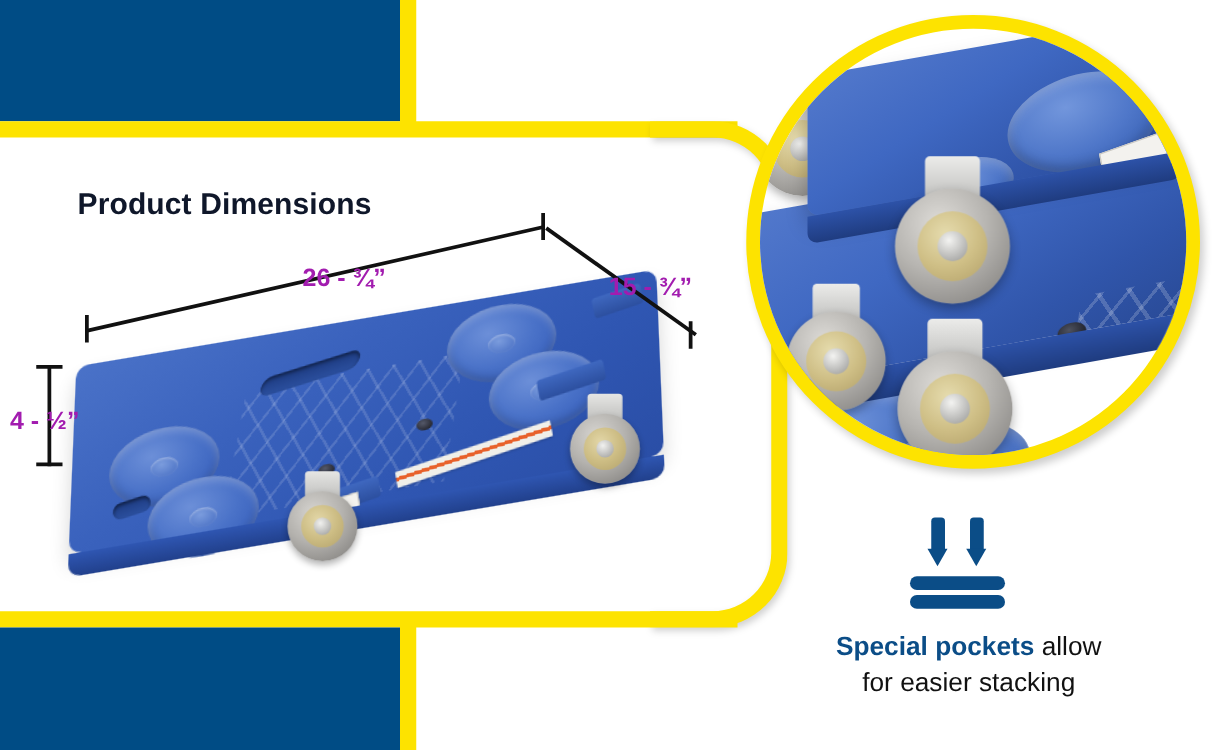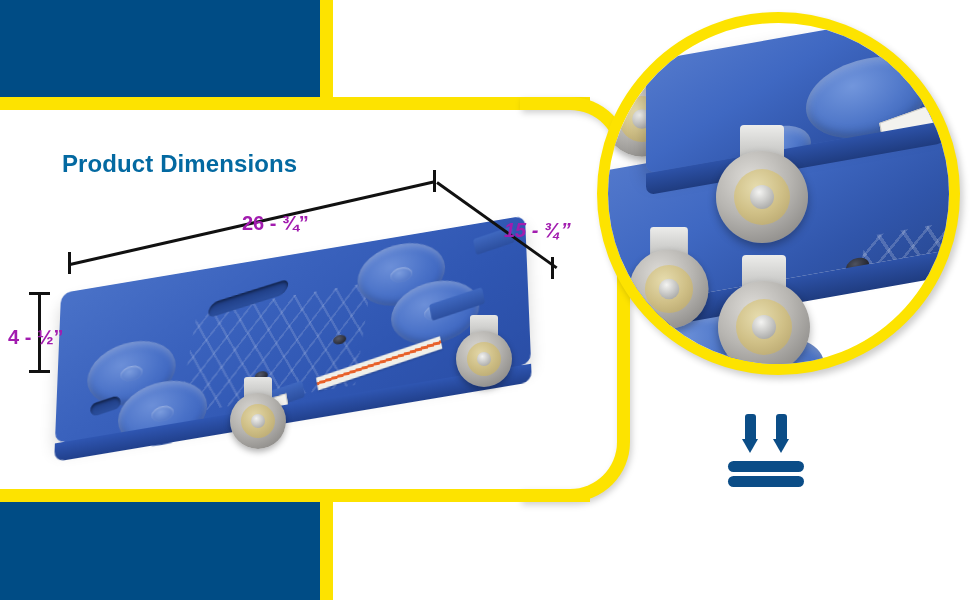--- a/index.html
+++ b/index.html
@@ -67,35 +67,35 @@
     background: transparent;
     filter: drop-shadow(2px 3px 3px rgba(0,0,0,0.18));
   }
 
   
   .page-title {
     position: absolute;
     left: 62px; top: 150px;
     font-size: 24px;
     font-weight: bold;
-    color: #0369a1;
+    color: #0f172a;
     letter-spacing: 0.1px;
     white-space: nowrap;
   }
 
   
   .dim-label {
     position: absolute;
     font-size: 20px;
     font-weight: bold;
     color: #a21caf;
     white-space: nowrap;
   }
   .dim-label.width  { left: 242px; top: 212px; }
-  .dim-label.depth  { left: 504px; top: 219px; font-style: italic; }
+  .dim-label.depth  { left: 487px; top: 219px; }
   .dim-label.height { left: 8px;   top: 326px; }
 
   .dimline {
     position: absolute;
     background: #111111;
     transform-origin: 0 50%;
   }
   
   .dimline-width {
     left: 70px; top: 263px;
@@ -510,14 +510,18 @@
       <div class="head"></div>
     </div>
     <div class="arrow-col a2">
       <div class="shaft"></div>
       <div class="head"></div>
     </div>
     <div class="plate p-top"></div>
     <div class="plate p-bot"></div>
   </div>
 
+  <div class="caption">
+    <span class="strong">Special pockets</span><span> allow</span><br>
+    <span>for easier stacking</span>
+  </div>
 
 </div>
 
 </body></html>

